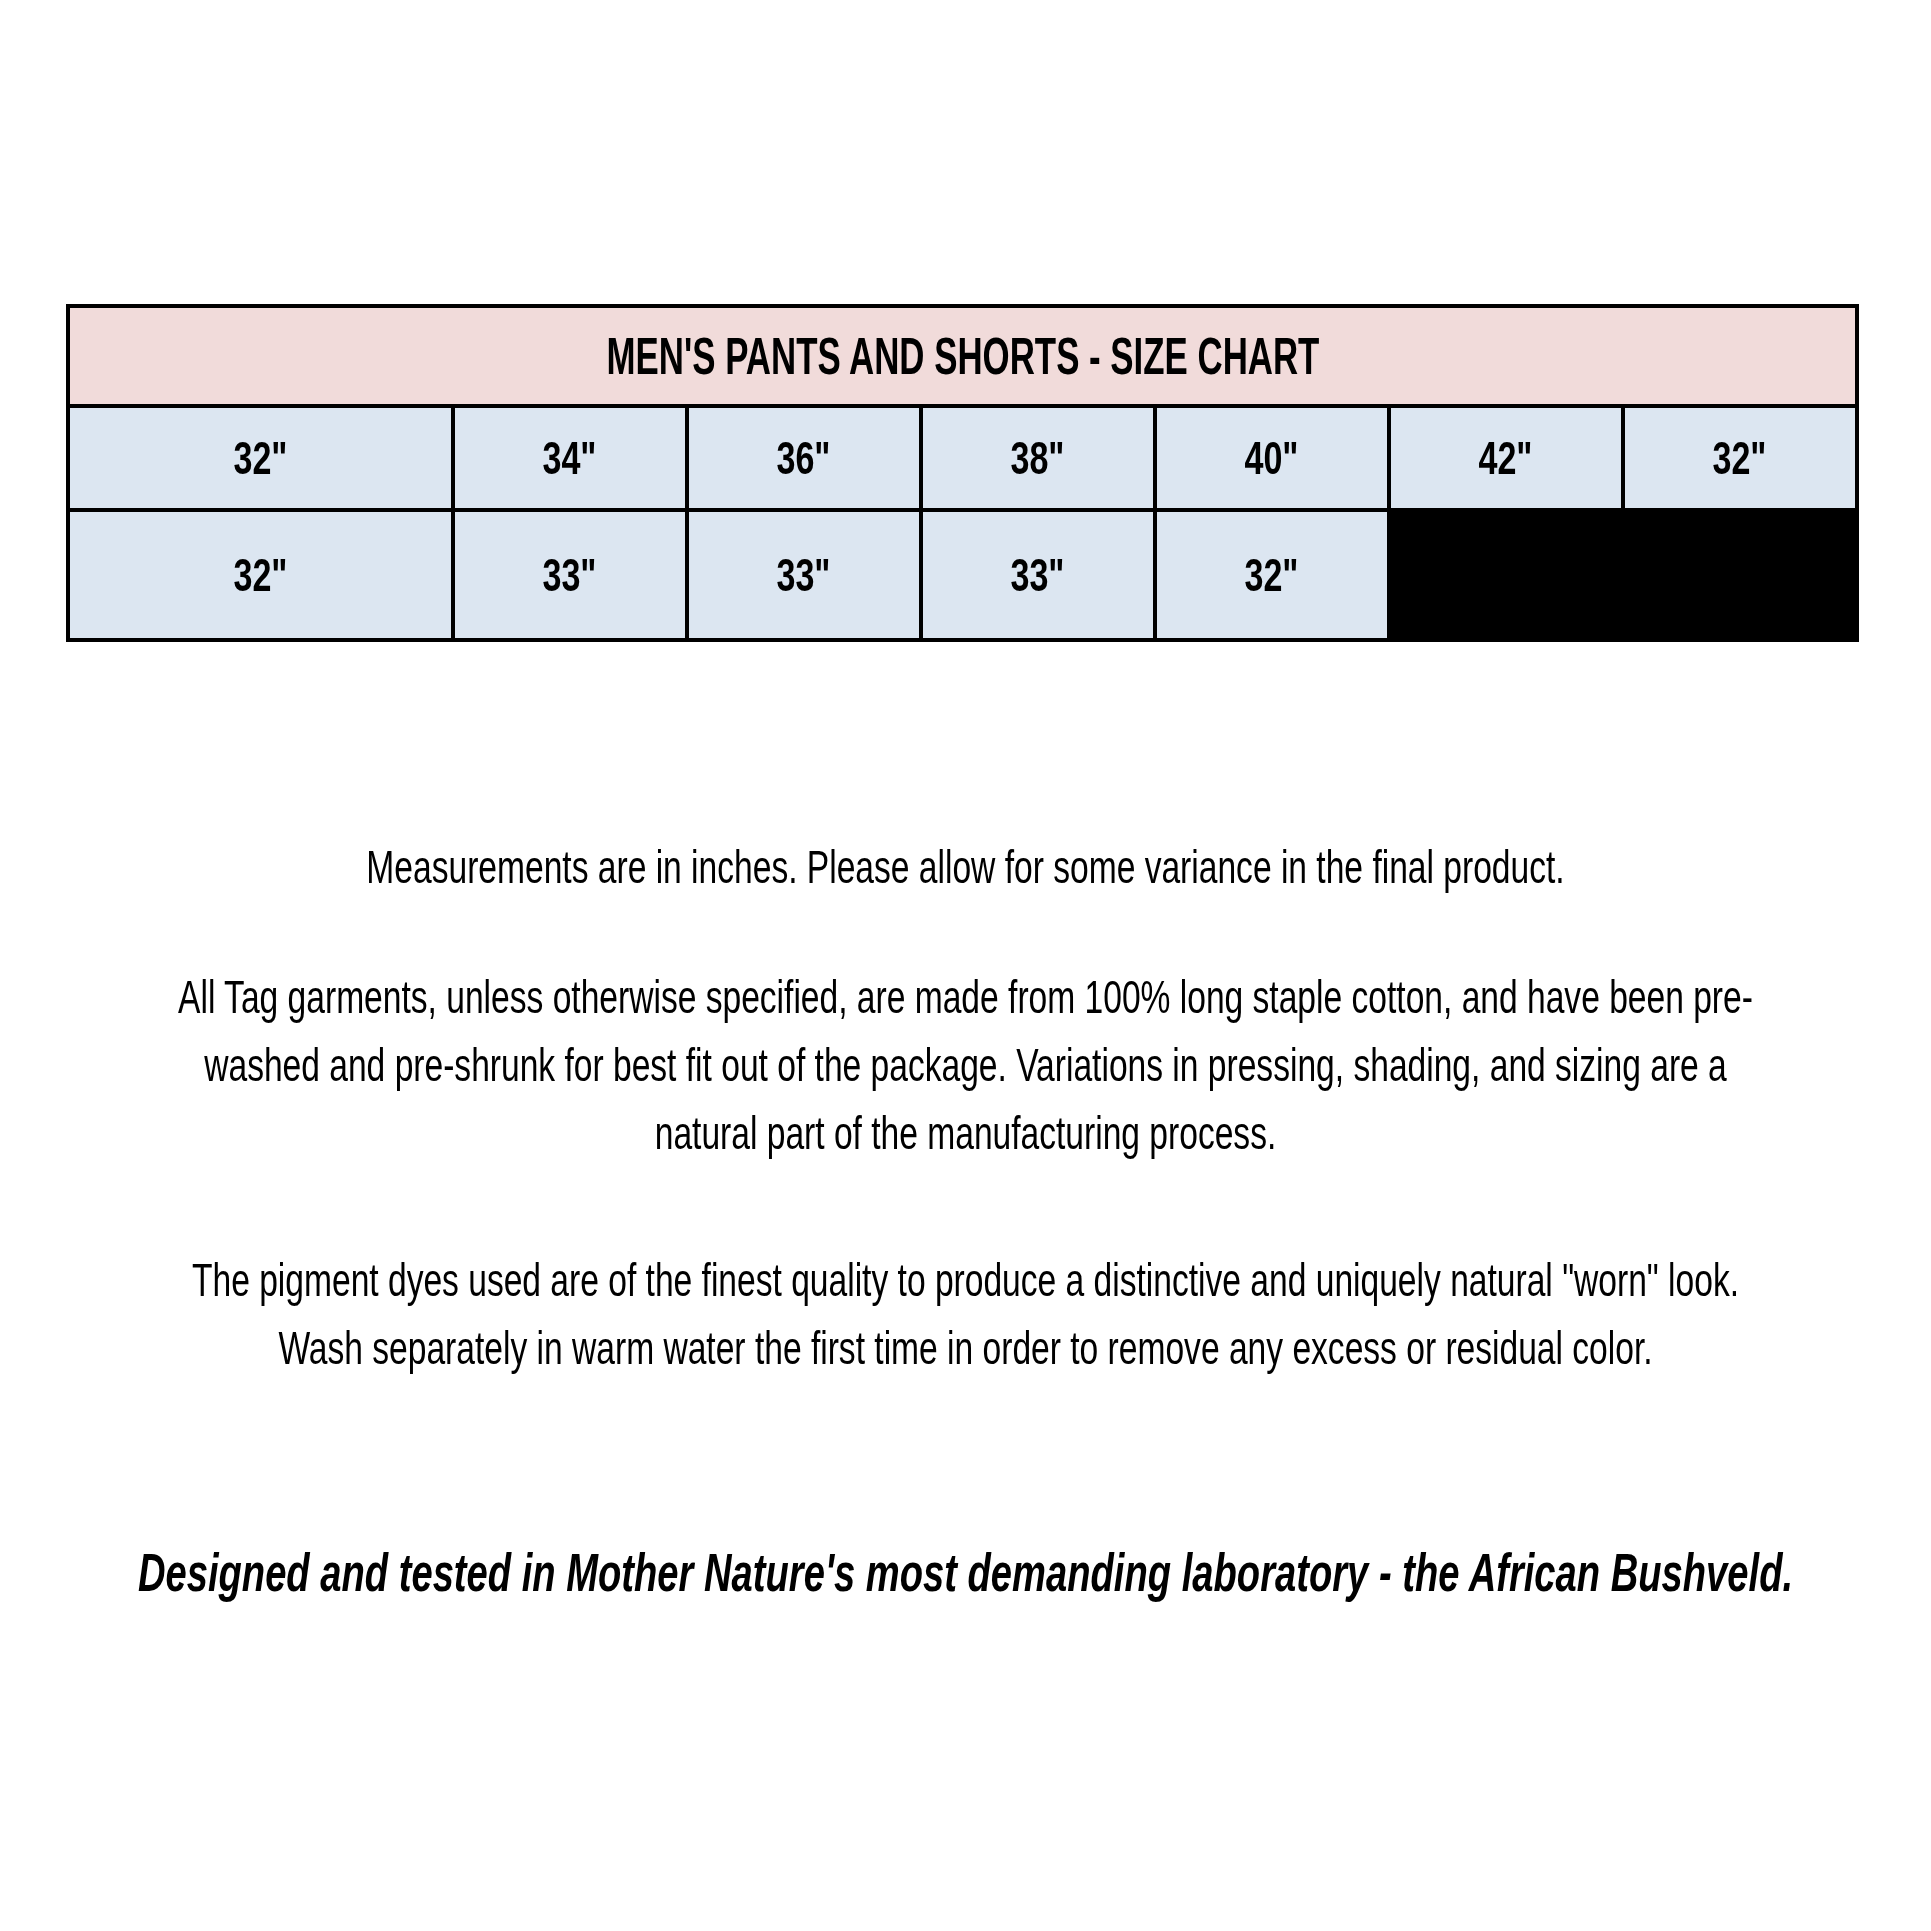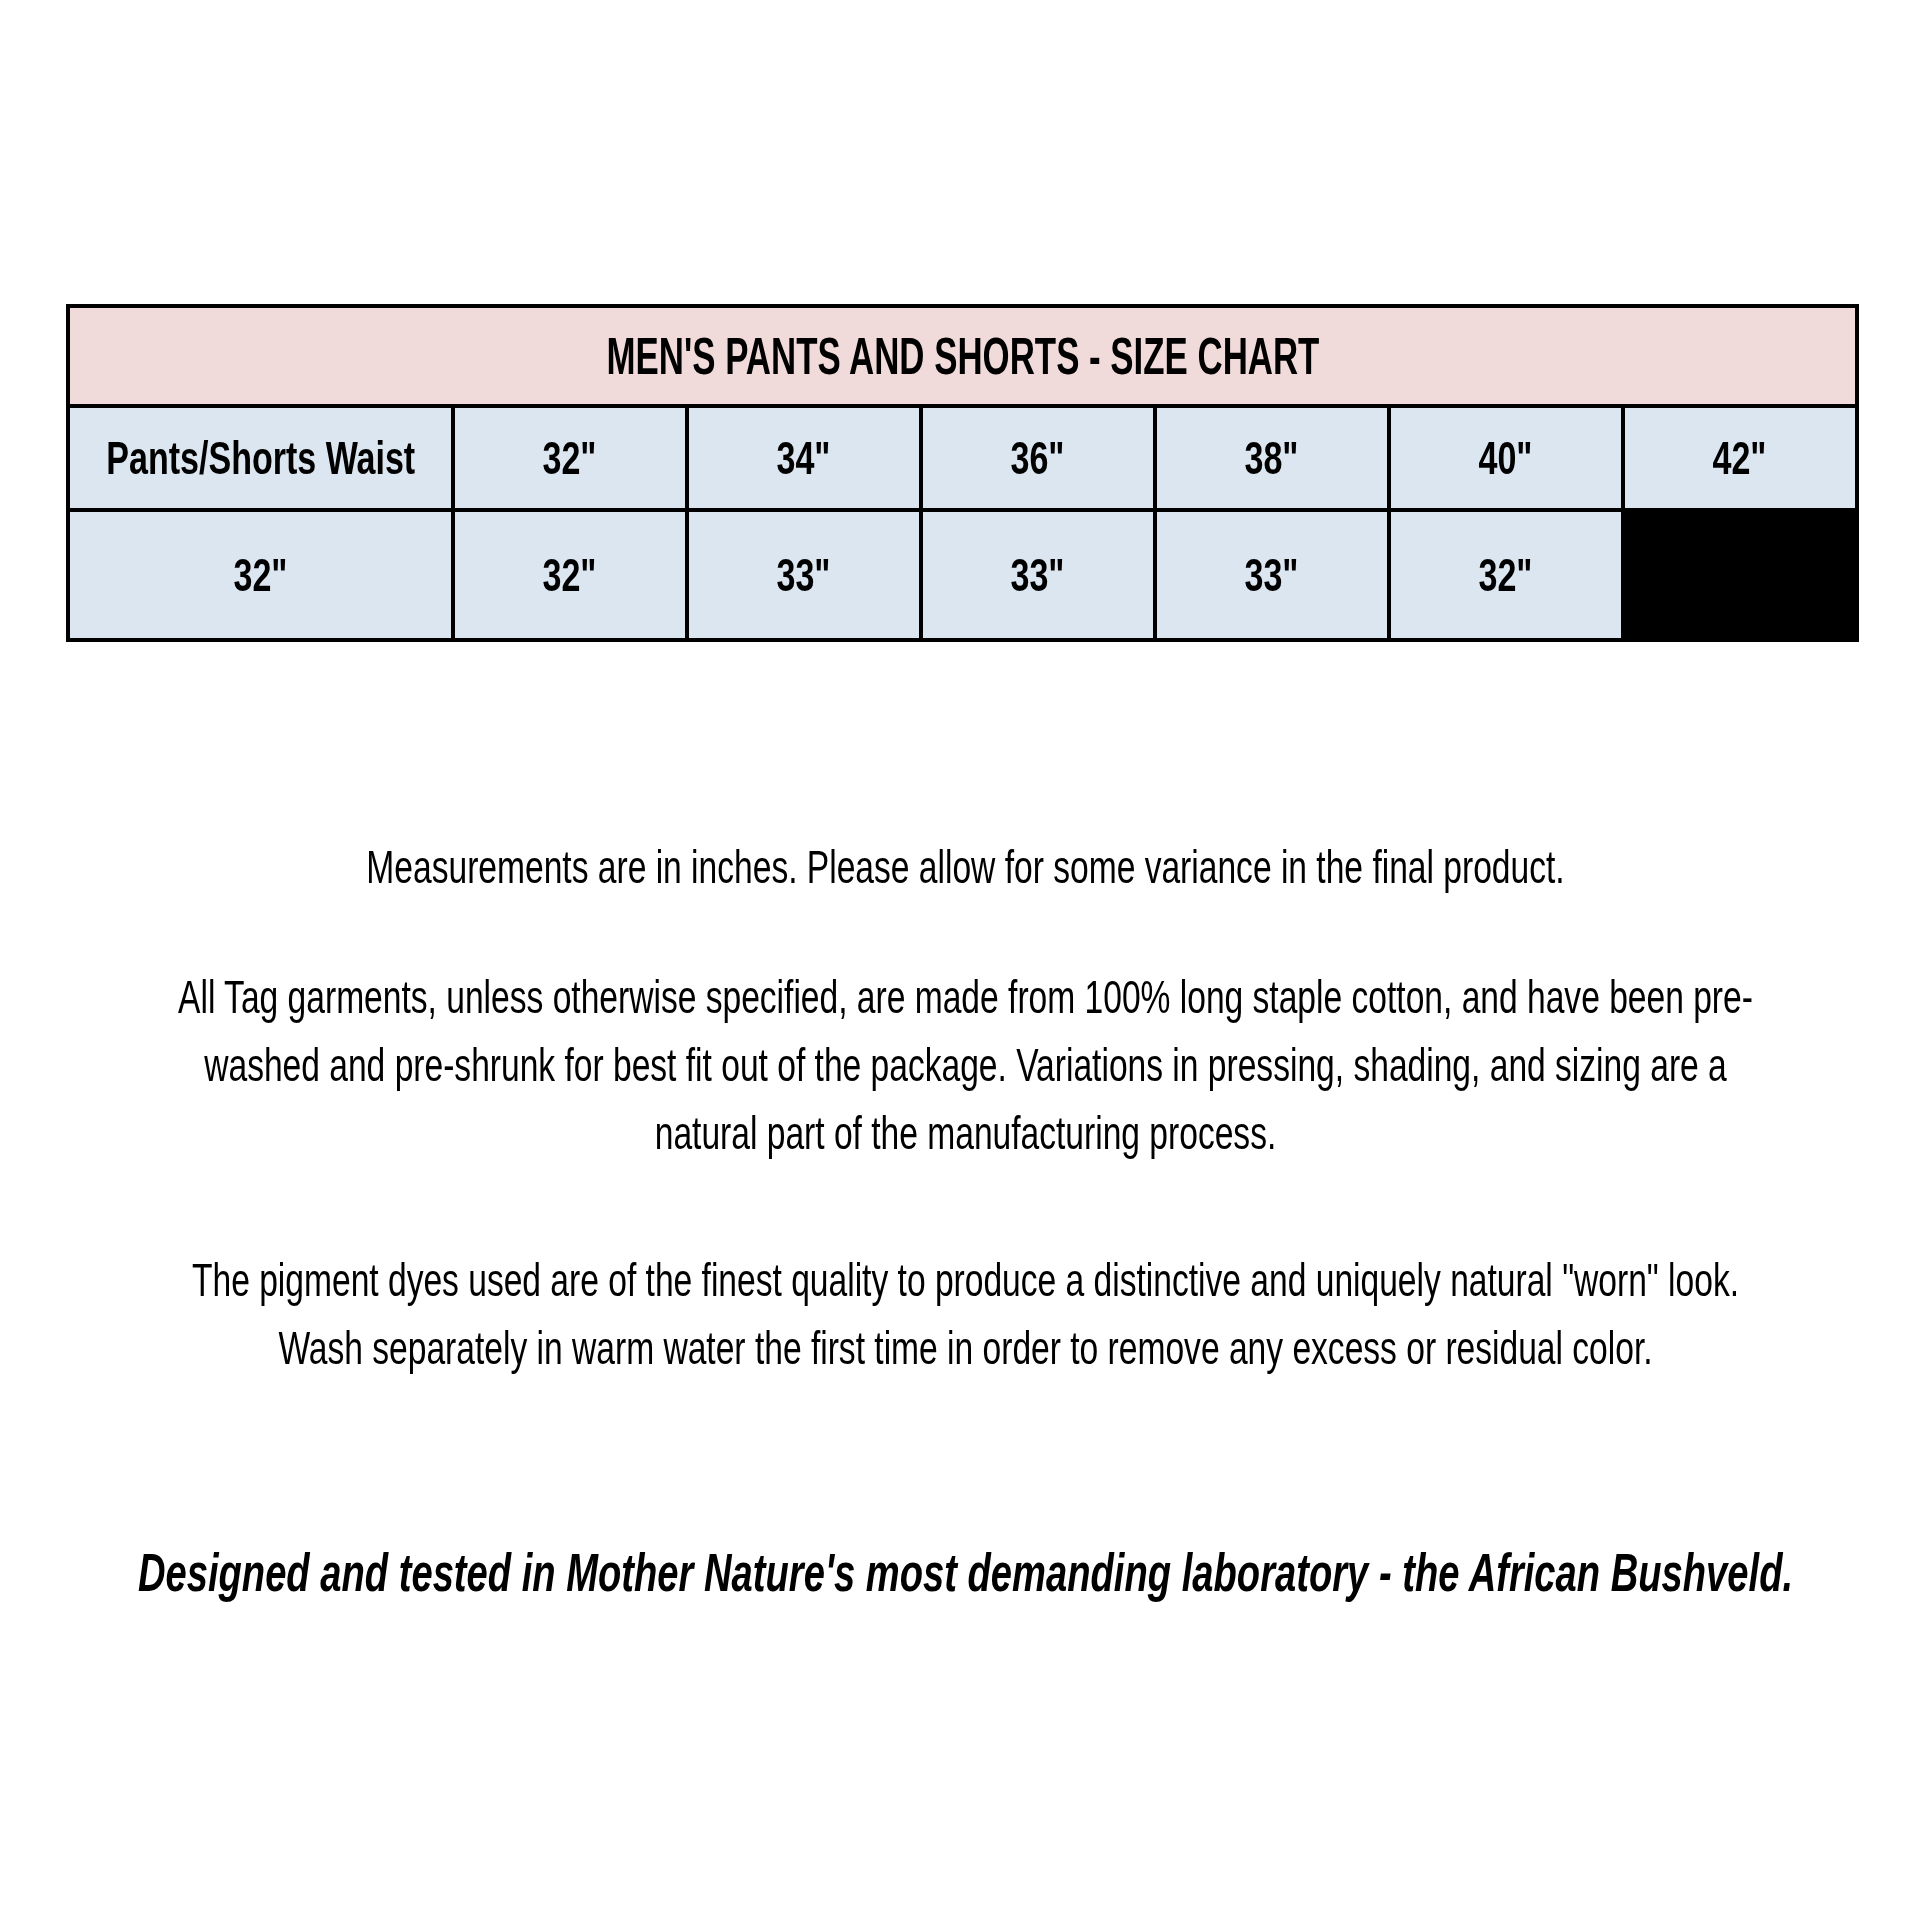--- a/index.html
+++ b/index.html
@@ -73,23 +73,20 @@
 <body>
 
 <div class="page">
 
   <div class="size-table">
     <div class="cell title-cell">
       <span class="cnd t">MEN'S PANTS AND SHORTS  - SIZE CHART</span>
     </div>
 
     <div class="cell">
-      <span class="cnd b">Pants/Shorts Waist</span>
-    </div>
-    <div class="cell">
       <span class="cnd b">32"</span>
     </div>
     <div class="cell">
       <span class="cnd b">34"</span>
     </div>
     <div class="cell">
       <span class="cnd b">36"</span>
     </div>
     <div class="cell">
       <span class="cnd b">38"</span>

